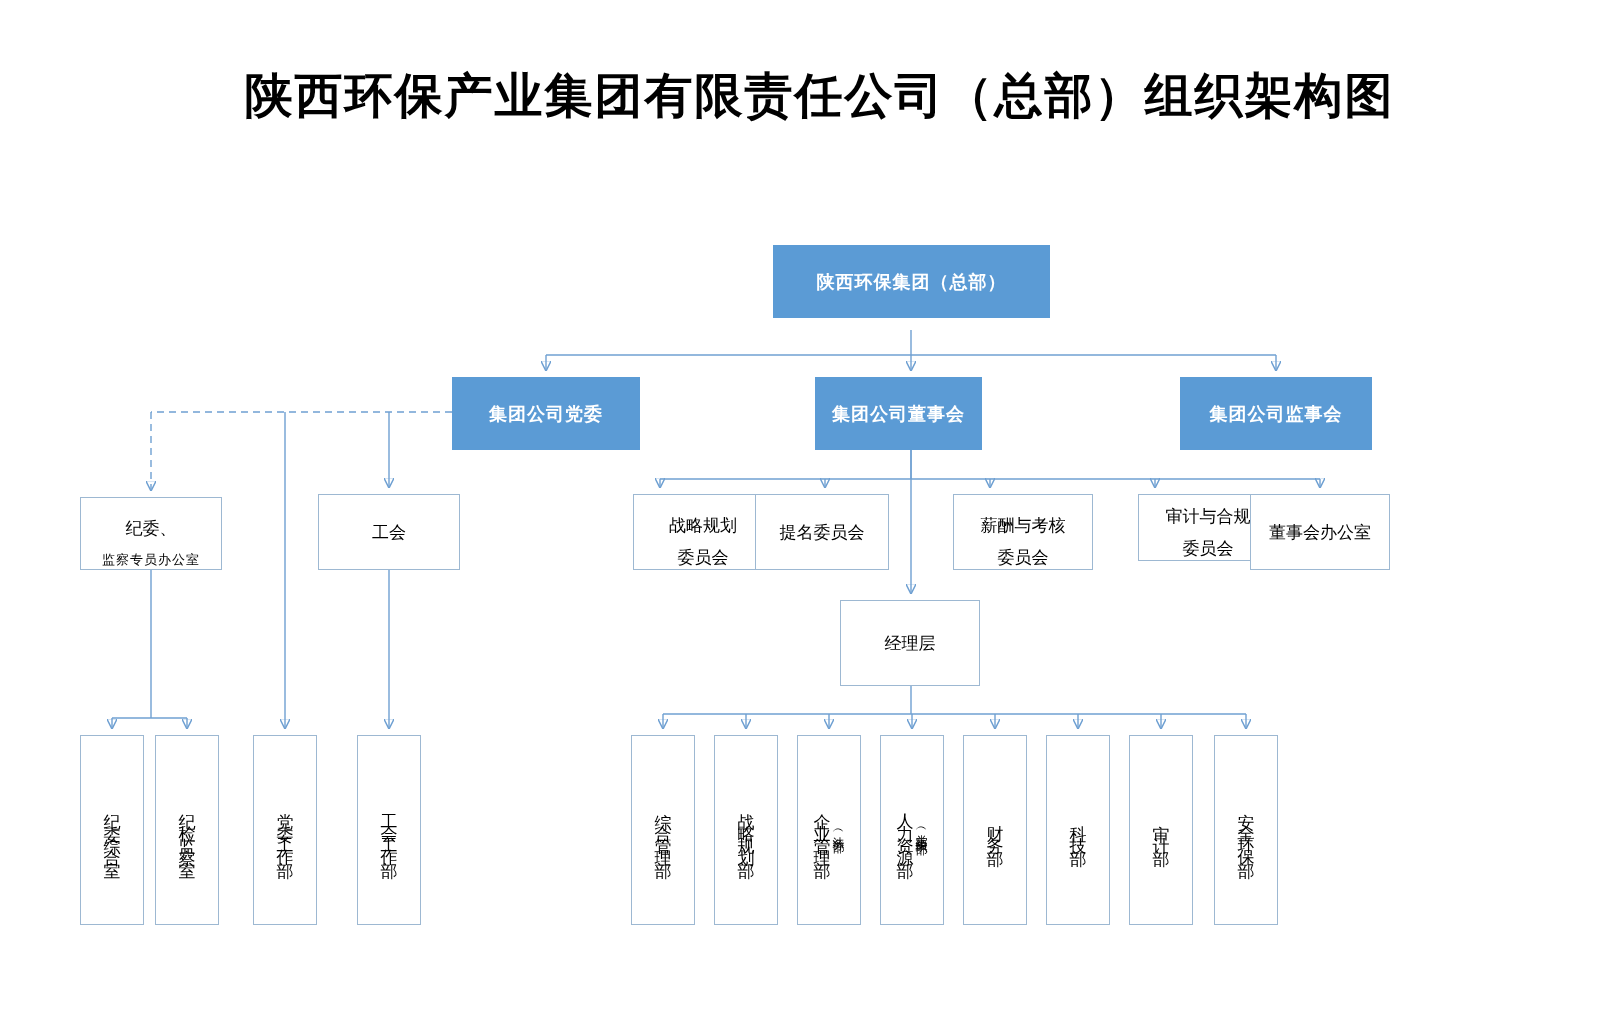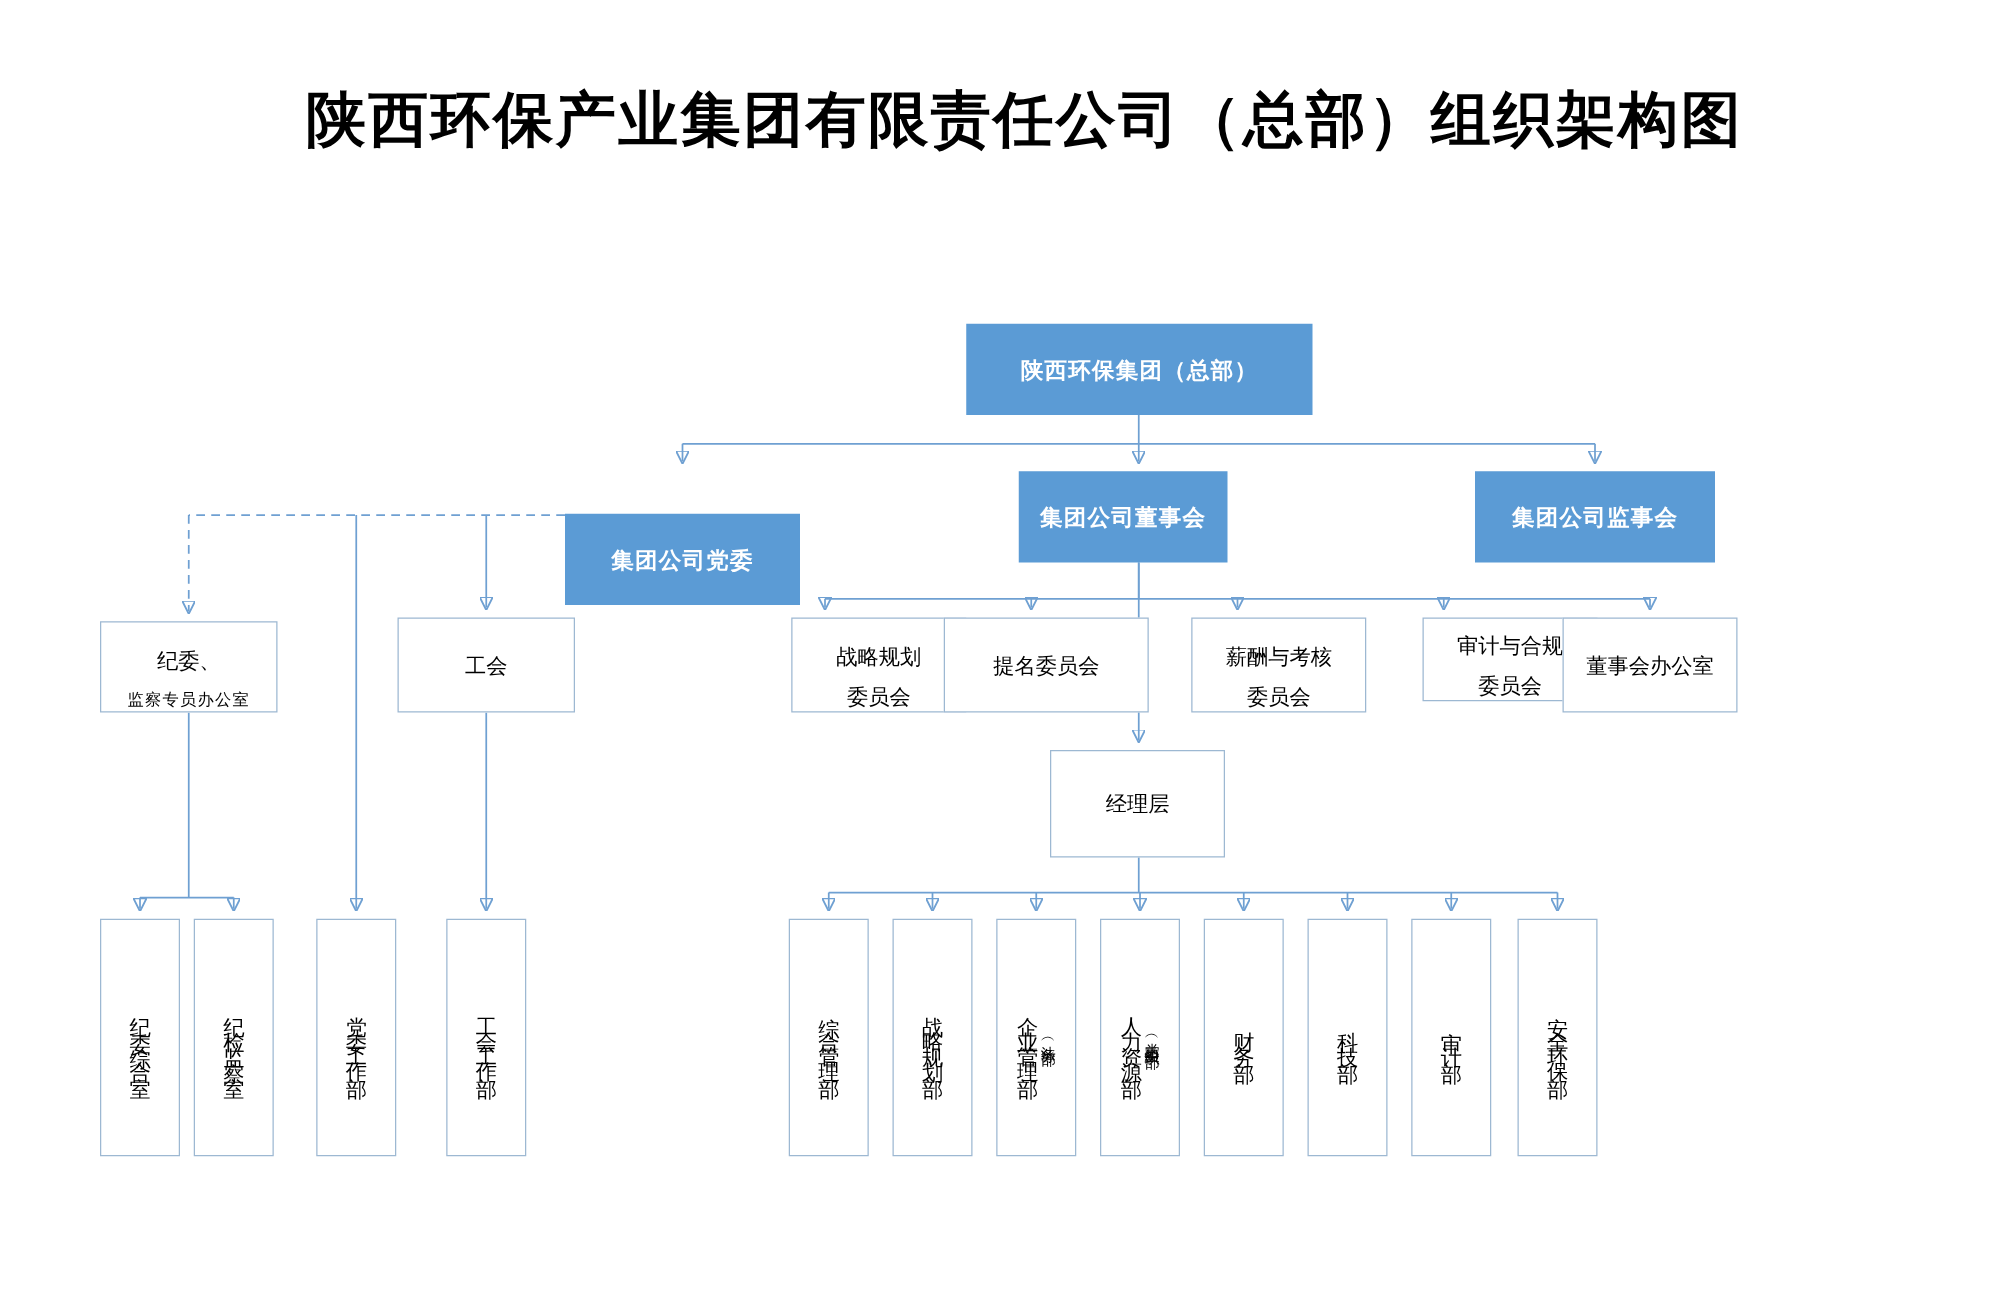--- a/index.html
+++ b/index.html
@@ -108,25 +108,25 @@
       <path d="M746 714 V727" marker-end="url(#arr)"></path>
       <path d="M829 714 V727" marker-end="url(#arr)"></path>
       <path d="M912 714 V727" marker-end="url(#arr)"></path>
       <path d="M995 714 V727" marker-end="url(#arr)"></path>
       <path d="M1078 714 V727" marker-end="url(#arr)"></path>
       <path d="M1161 714 V727" marker-end="url(#arr)"></path>
       <path d="M1246 714 V727" marker-end="url(#arr)"></path>
     </g>
   </svg>
 
-  <div class="box blue" style="left:773px; top:259px; width:277px; height:73px;">
+  <div class="box blue" style="left:773px; top:245px; width:277px; height:73px;">
     <span>陕西环保集团（总部）</span>
   </div>
 
-  <div class="box blue" style="left:452px; top:377px; width:188px; height:73px;margin-top:34px;">
+  <div class="box blue" style="left:452px; top:377px; width:188px; height:73px;">
     <span>集团公司党委</span>
   </div>
   <div class="box blue" style="left:815px; top:377px; width:167px; height:73px;">
     <span>集团公司董事会</span>
   </div>
   <div class="box blue" style="left:1180px; top:377px; width:192px; height:73px;">
     <span>集团公司监事会</span>
   </div>
 
   <div class="box white two-line" style="left:80px; top:497px; width:142px; height:73px; gap:11px;">
@@ -134,21 +134,21 @@
     <span class="line2-small">监察专员办公室</span>
   </div>
   <div class="box white" style="left:318px; top:494px; width:142px; height:76px;">
     <span>工会</span>
   </div>
 
   <div class="box white two-line" style="left:590px; top:494px; width:140px; height:76px;margin-left:43px;">
     <span>战略规划</span>
     <span>委员会</span>
   </div>
-  <div class="box white" style="left:755px; top:494px; width:164px; height:76px;">
+  <div class="box white" style="left:755px; top:494px; width:134px; height:76px;">
     <span>提名委员会</span>
   </div>
   <div class="box white two-line" style="left:920px; top:494px; width:140px; height:76px;margin-left:33px;">
     <span>薪酬与考核</span>
     <span>委员会</span>
   </div>
   <div class="box white two-line" style="left:1138px; top:494px; width:140px; height:67px;">
     <span>审计与合规</span>
     <span>委员会</span>
   </div>

